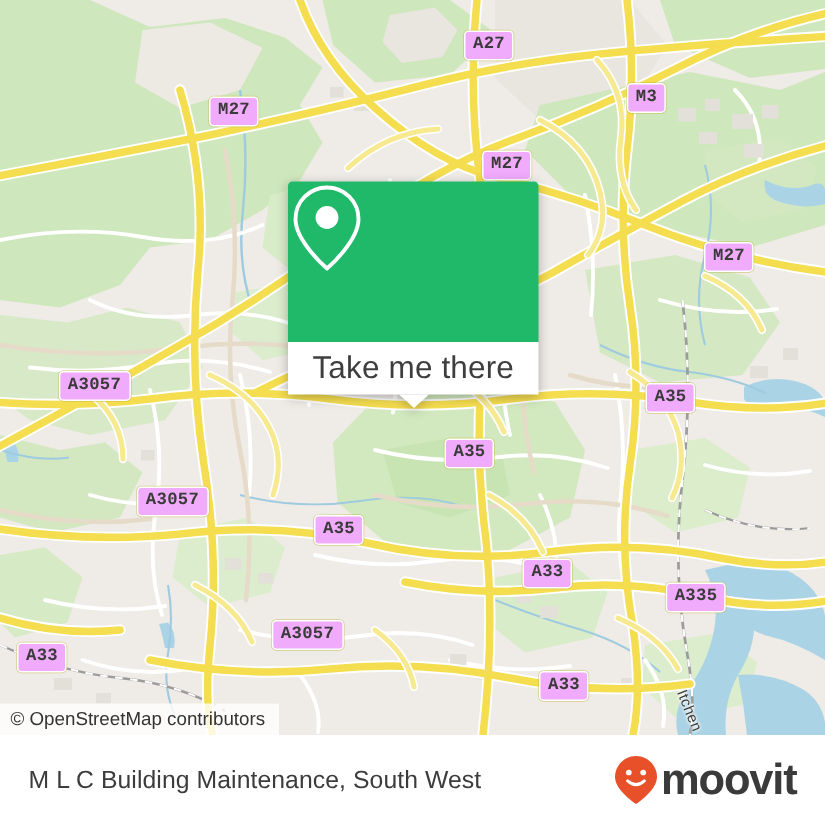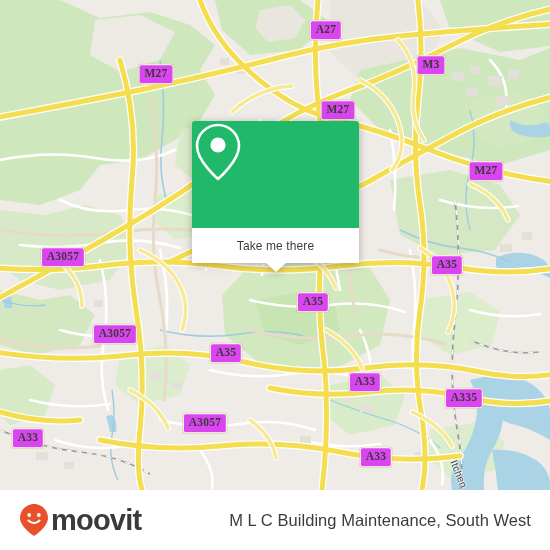--- a/index.html
+++ b/index.html
@@ -28,25 +28,25 @@
   #map svg {
     position: absolute;
     left: 0; top: 0;
     display: block;
   }
 
   
   .shield {
     position: absolute;
     transform: translate(-50%, -50%);
-    background: #d946ef;
+    background: #f0abfc;
     border: 1.6px solid #ffffff;
     border-radius: 3px;
     color: #3a3a38;
-    font-family: Liberation Serif, serif;
+    font-family: Liberation Mono, monospace;
     font-size: 11.5px;
     font-weight: bold;
     letter-spacing: 0.2px;
     line-height: 1;
     padding: 2.5px 5px 3.5px 5px;
     white-space: nowrap;
     box-shadow: 0 0 0 0.5px rgba(190,180,60,0.55);
   }
 
   
@@ -81,21 +81,21 @@
     background: #ffffff;
     height: 35px;
     display: flex;
     align-items: center;
     justify-content: center;
     position: relative;
   }
   #callout-label {
     color: #3e3e3e;
     font-family: "Liberation Sans", sans-serif;
-    font-size: 12px;
+    font-size: 21px;
     letter-spacing: 0.1px;
   }
   #callout-pointer {
     position: absolute;
     left: 50%;
     bottom: -9px;
     transform: translateX(-50%);
     width: 0;
     height: 0;
     border-left: 10px solid transparent;
@@ -372,29 +372,30 @@
           <path d="M26 4 C14.4 4 5 13.4 5 25 C5 40 26 58 26 58 C26 58 47 40 47 25 C47 13.4 37.6 4 26 4 Z" fill="none" stroke="#ffffff" stroke-width="2.6" stroke-linejoin="round"></path>
           <circle cx="26" cy="24" r="7.6" fill="#ffffff"></circle>
         </svg>
       </div>
       <div id="callout-bottom">
         <span id="callout-label">Take me there</span>
         <div id="callout-pointer"></div>
       </div>
     </div>
 
+    <div id="attribution">© OpenStreetMap contributors</div>
 
   </div>
 
   <div id="footer">
+    <div id="footer-title">M L C Building Maintenance, South West</div>
     <div id="brand">
       <svg width="30" height="34" viewBox="0 0 30 34">
         <path d="M15 1 C7.3 1 1 7.3 1 15 C1 24 15 33 15 33 C15 33 29 24 29 15 C29 7.3 22.7 1 15 1 Z" fill="#e8502a"></path>
         <circle cx="10.2" cy="12" r="1.9" fill="#ffffff"></circle>
         <circle cx="19.8" cy="12" r="1.9" fill="#ffffff"></circle>
         <path d="M9.4 17.6 Q15 22.6 20.6 17.6" stroke="#ffffff" stroke-width="2" fill="none" stroke-linecap="round"></path>
       </svg>
       <span id="brand-wordmark">moovit</span>
     </div>
-    <div id="footer-title">M L C Building Maintenance, South West</div>
   </div>
 
 </div>
 
 </body></html>

